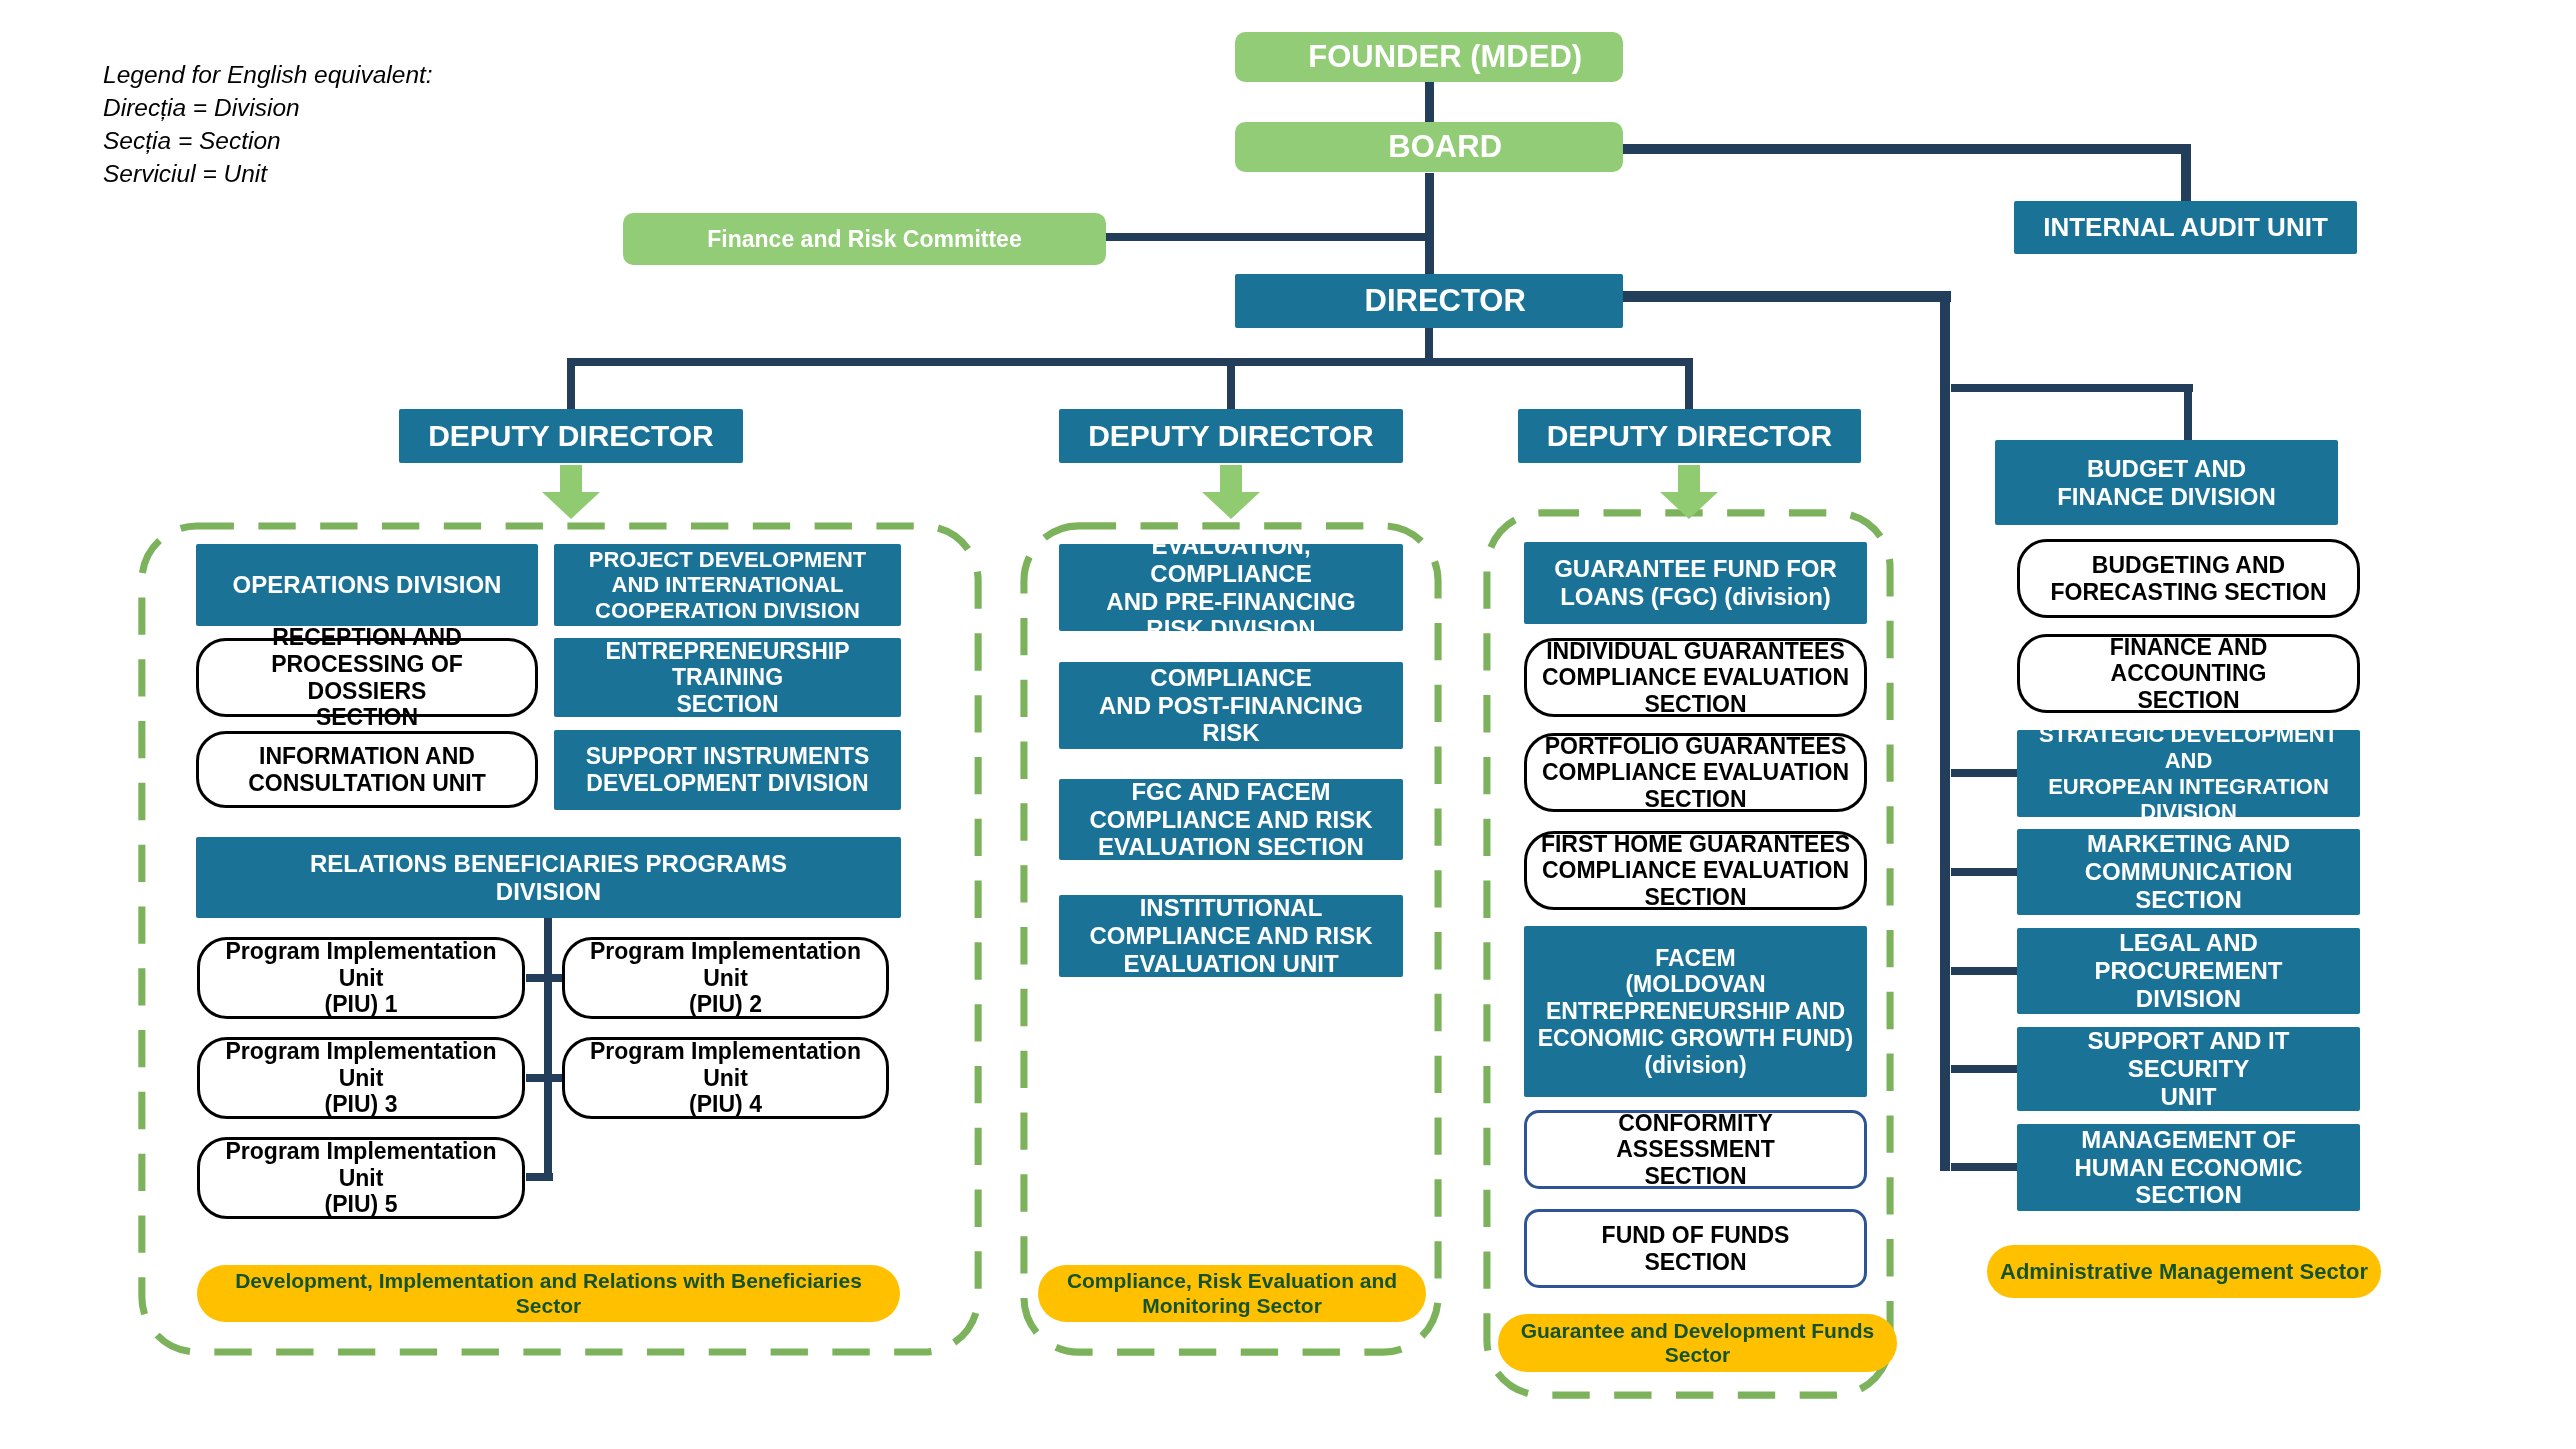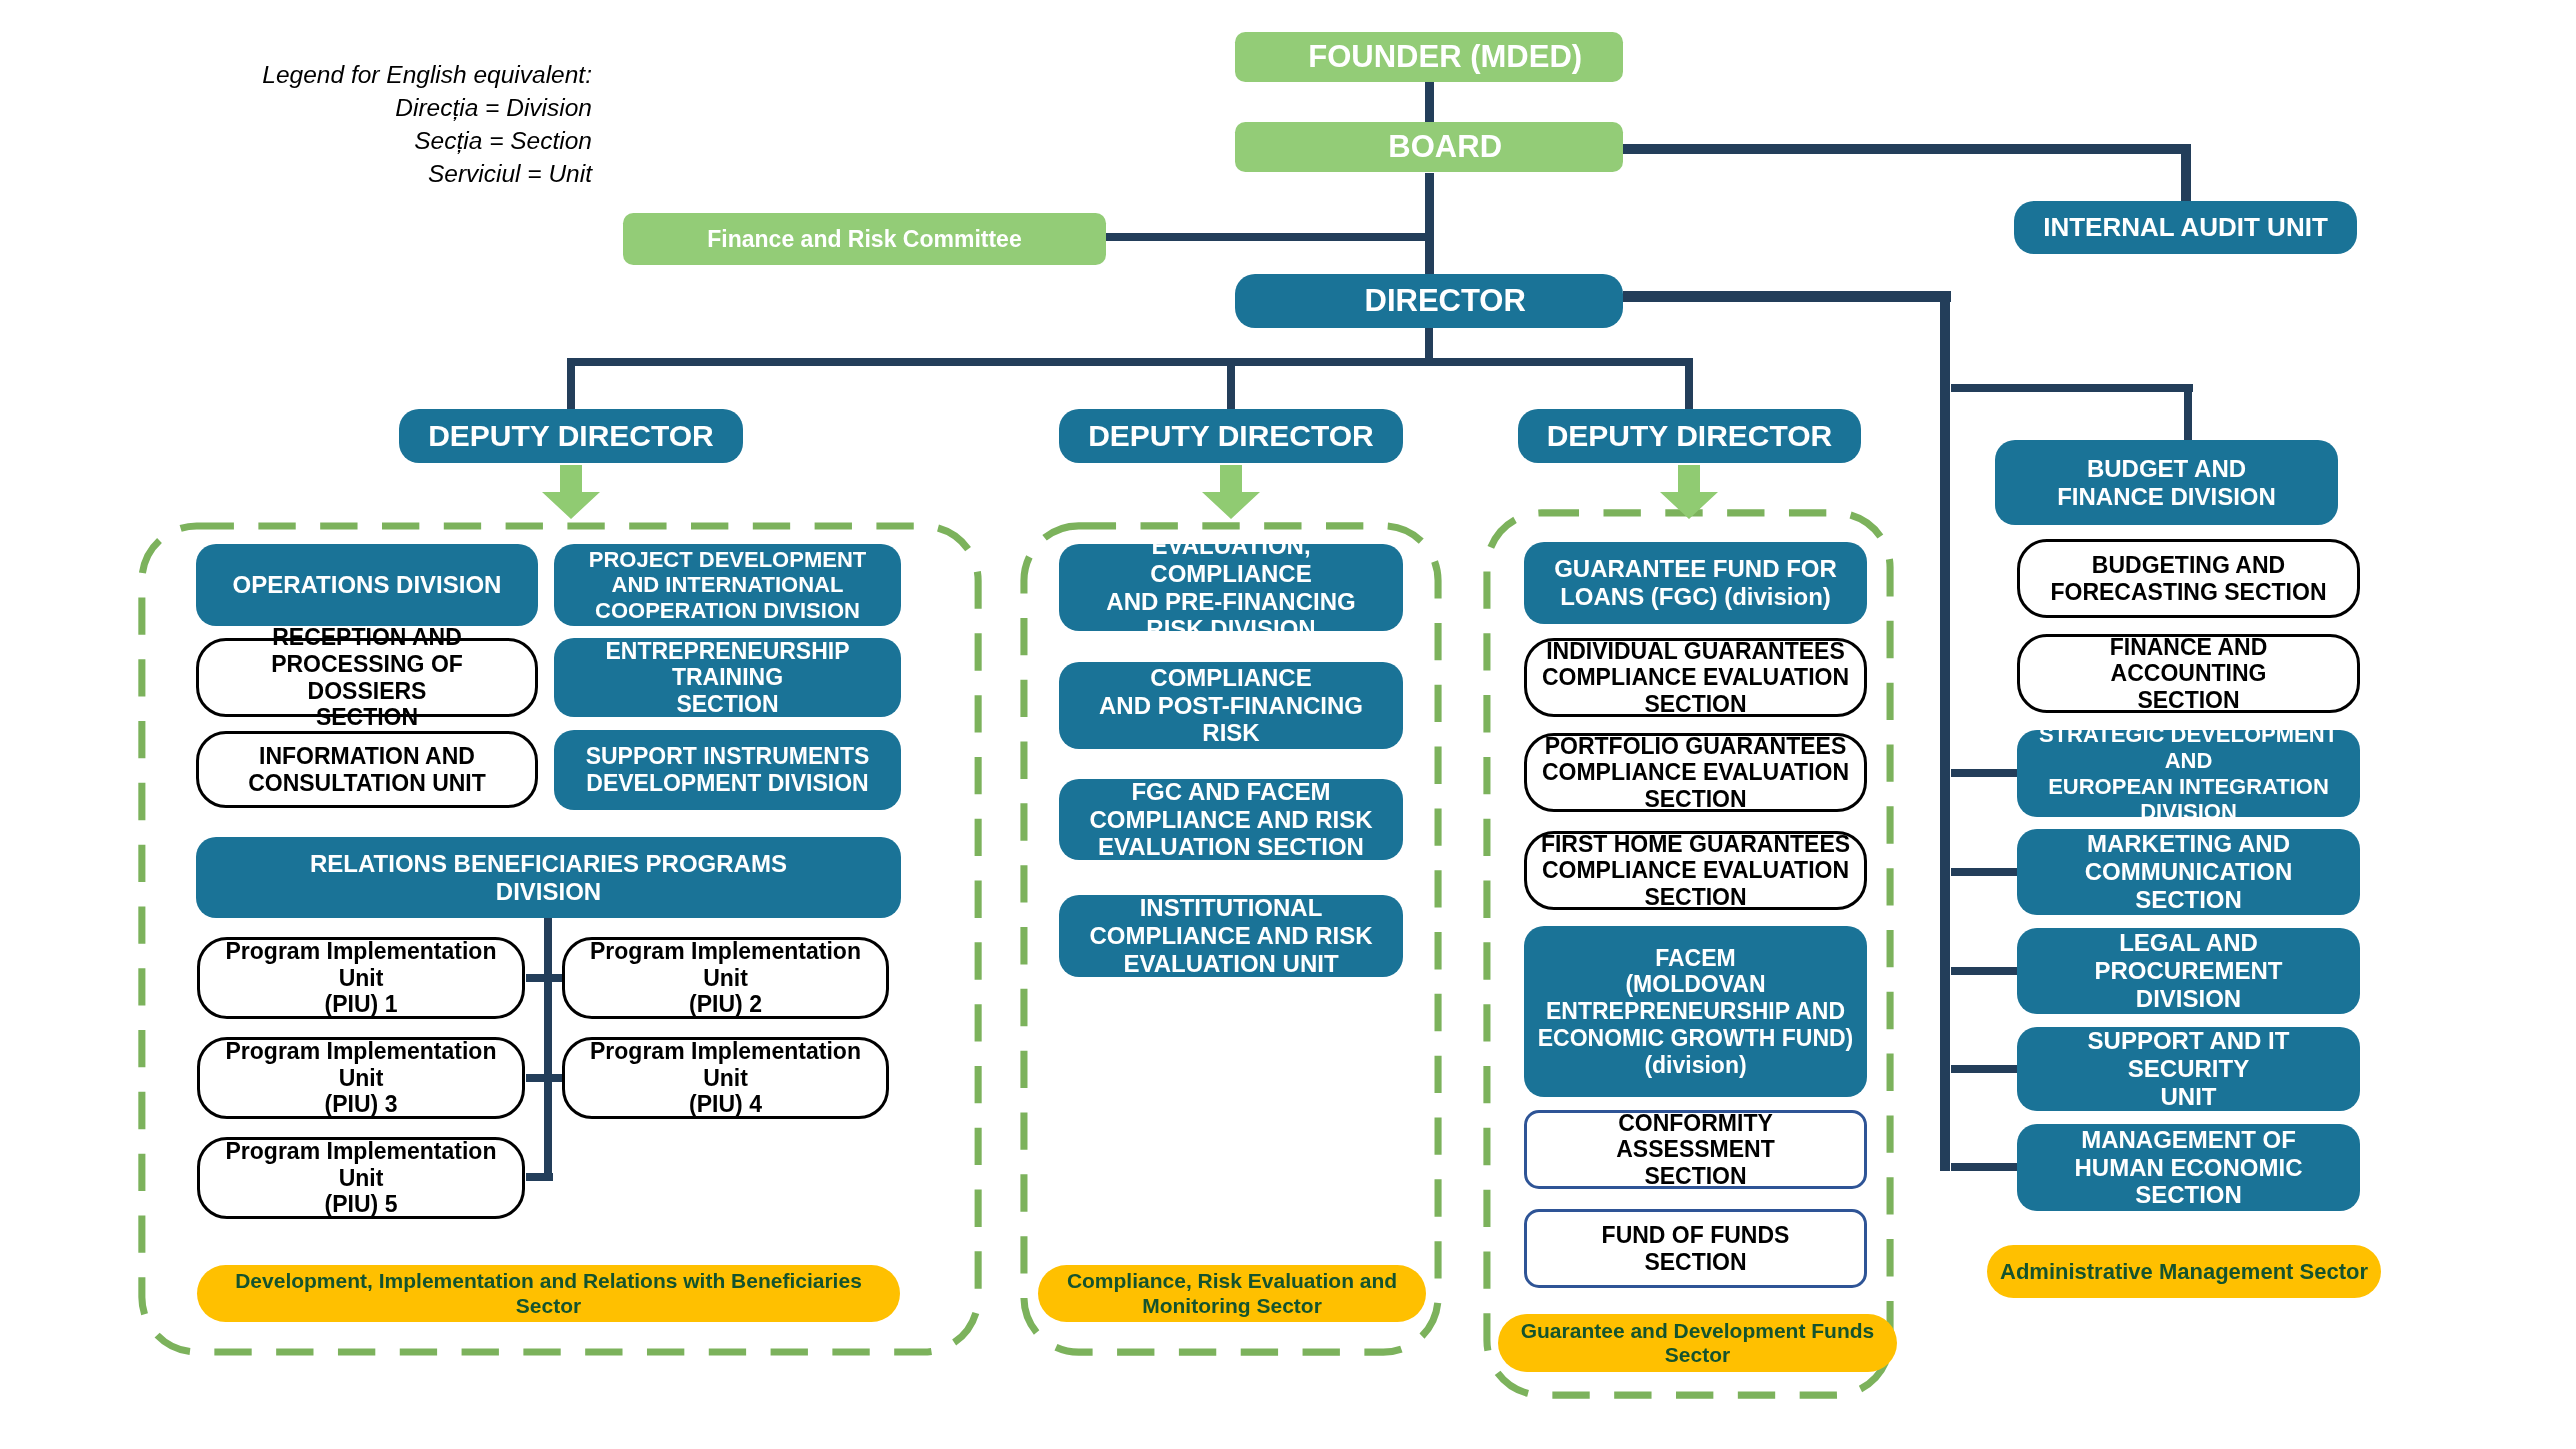--- a/index.html
+++ b/index.html
@@ -3,37 +3,37 @@
 <meta charset="utf-8">
 <style>
   html,body{margin:0;padding:0;background:#fff;}
   #canvas{
     position:relative;width:2576px;height:1449px;background:#ffffff;
     font-family:"Liberation Sans", sans-serif;overflow:hidden;
   }
   .box{
     position:absolute;display:flex;align-items:center;justify-content:center;
     text-align:center;font-weight:bold;white-space:pre-line;box-sizing:border-box;
-    padding:3.9px 11.6px;line-height:1.16;border-radius:20px;
+    padding:3.9px 11.6px;line-height:1.16;border-radius:2px;
   }
   .blue{background:#1A7397;color:#ffffff;}
   .green{background:#93CC77;color:#ffffff;border-radius:10.3px;}
   .wb{background:#ffffff;border:3.9px solid #000000;color:#000000;border-radius:30px;}
   .wn{background:#ffffff;border:3.9px solid #2E5496;color:#000000;border-radius:15px;}
   .yellow{background:#FFC000;color:#14532d;border-radius:30px;}
   .cn{position:absolute;background:#233E5A;}
   .dash{position:absolute;overflow:visible;}
   .dash rect{fill:none;stroke:#7CB25C;stroke-width:11;stroke-dasharray:58 38;}
   .arrow{
     position:absolute;width:58px;height:54px;background:#90CB72;
     clip-path:polygon(31% 0,69% 0,69% 50%,100% 50%,50% 100%,0 50%,31% 50%);
   }
   .legend{
     position:absolute;left:103px;top:58px;width:489px;
-    font-style:italic;font-size:24.5px;line-height:1.35;color:#000;white-space:pre-line;text-align:right;
+    font-style:italic;font-size:24.5px;line-height:1.35;color:#000;white-space:pre-line;
   }
   .f48{font-size:31px;padding-left:44px;} .f46{font-size:30px;} .f40{font-size:26px;}
   .f37{font-size:24px;} .f36{font-size:23px;} .f34{font-size:22px;} .f33{font-size:21px;}
 </style>
 </head>
 <body>
 
 <div id="canvas">
 
   <div class="legend">Legend for English equivalent:

